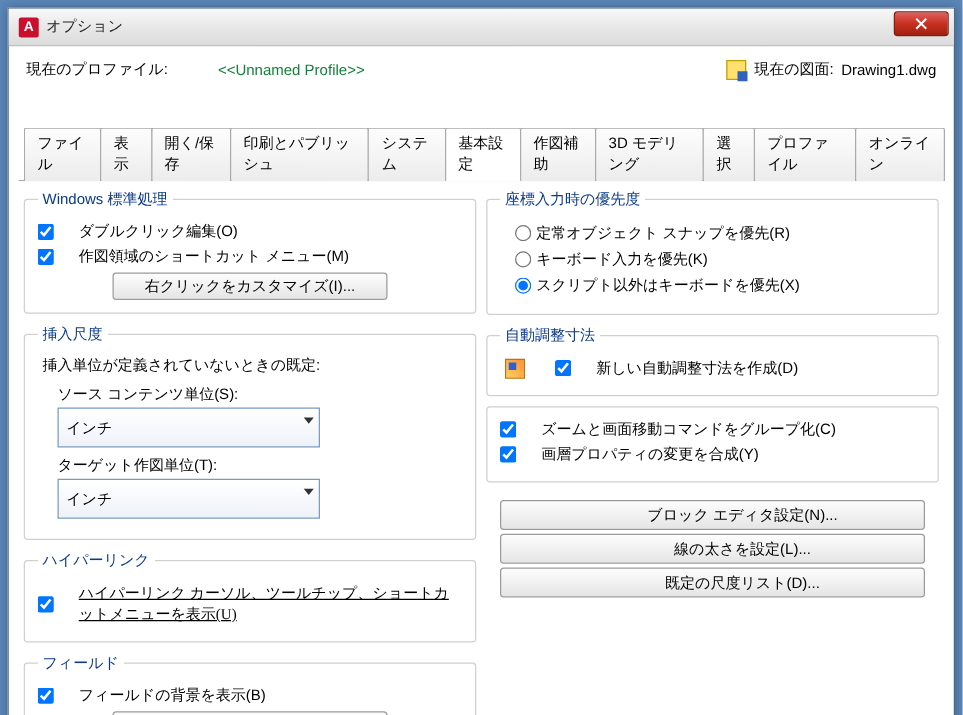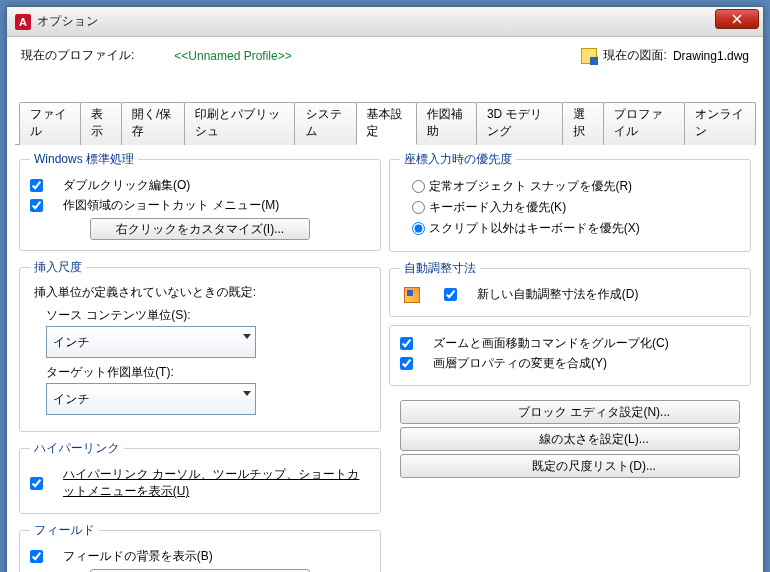--- a/index.html
+++ b/index.html
@@ -55,21 +55,21 @@
   .sub-label { margin:6px 0 2px 16px; color:#000; }
   .combo {
     width: 210px; height:32px; margin:2px 0 6px 16px;
     border:1px solid #7a9ac0; background:linear-gradient(to bottom,#fff,#eef2f8);
     display:flex; align-items:center; padding-left:6px; position:relative;
   }
   .combo::after {
     content:""; position:absolute; right:4px; top:7px; width:0;height:0;
     border-left:4px solid transparent; border-right:4px solid transparent; border-top:5px solid #333;
   }
-  .link { color:#0033cc; text-decoration:underline; }
+  .link { color:#0033cc; text-decoration:underline;font-family:Liberation Serif, serif; }
   .right-buttons .btn-long, .btn-wide {
     width: 340px; height:24px; margin:3px auto;
     background: linear-gradient(to bottom,#fdfdfd,#e5e5e5);
     border:1px solid #9a9a9a; border-radius:3px; display:flex; align-items:center; justify-content:center;padding-left:48px;
   }
   .bottom-bar {
     display:flex; justify-content:flex-end; gap:8px; padding:10px 10px 12px 10px;
   }
   .btn {
     width:78px; height:22px;

